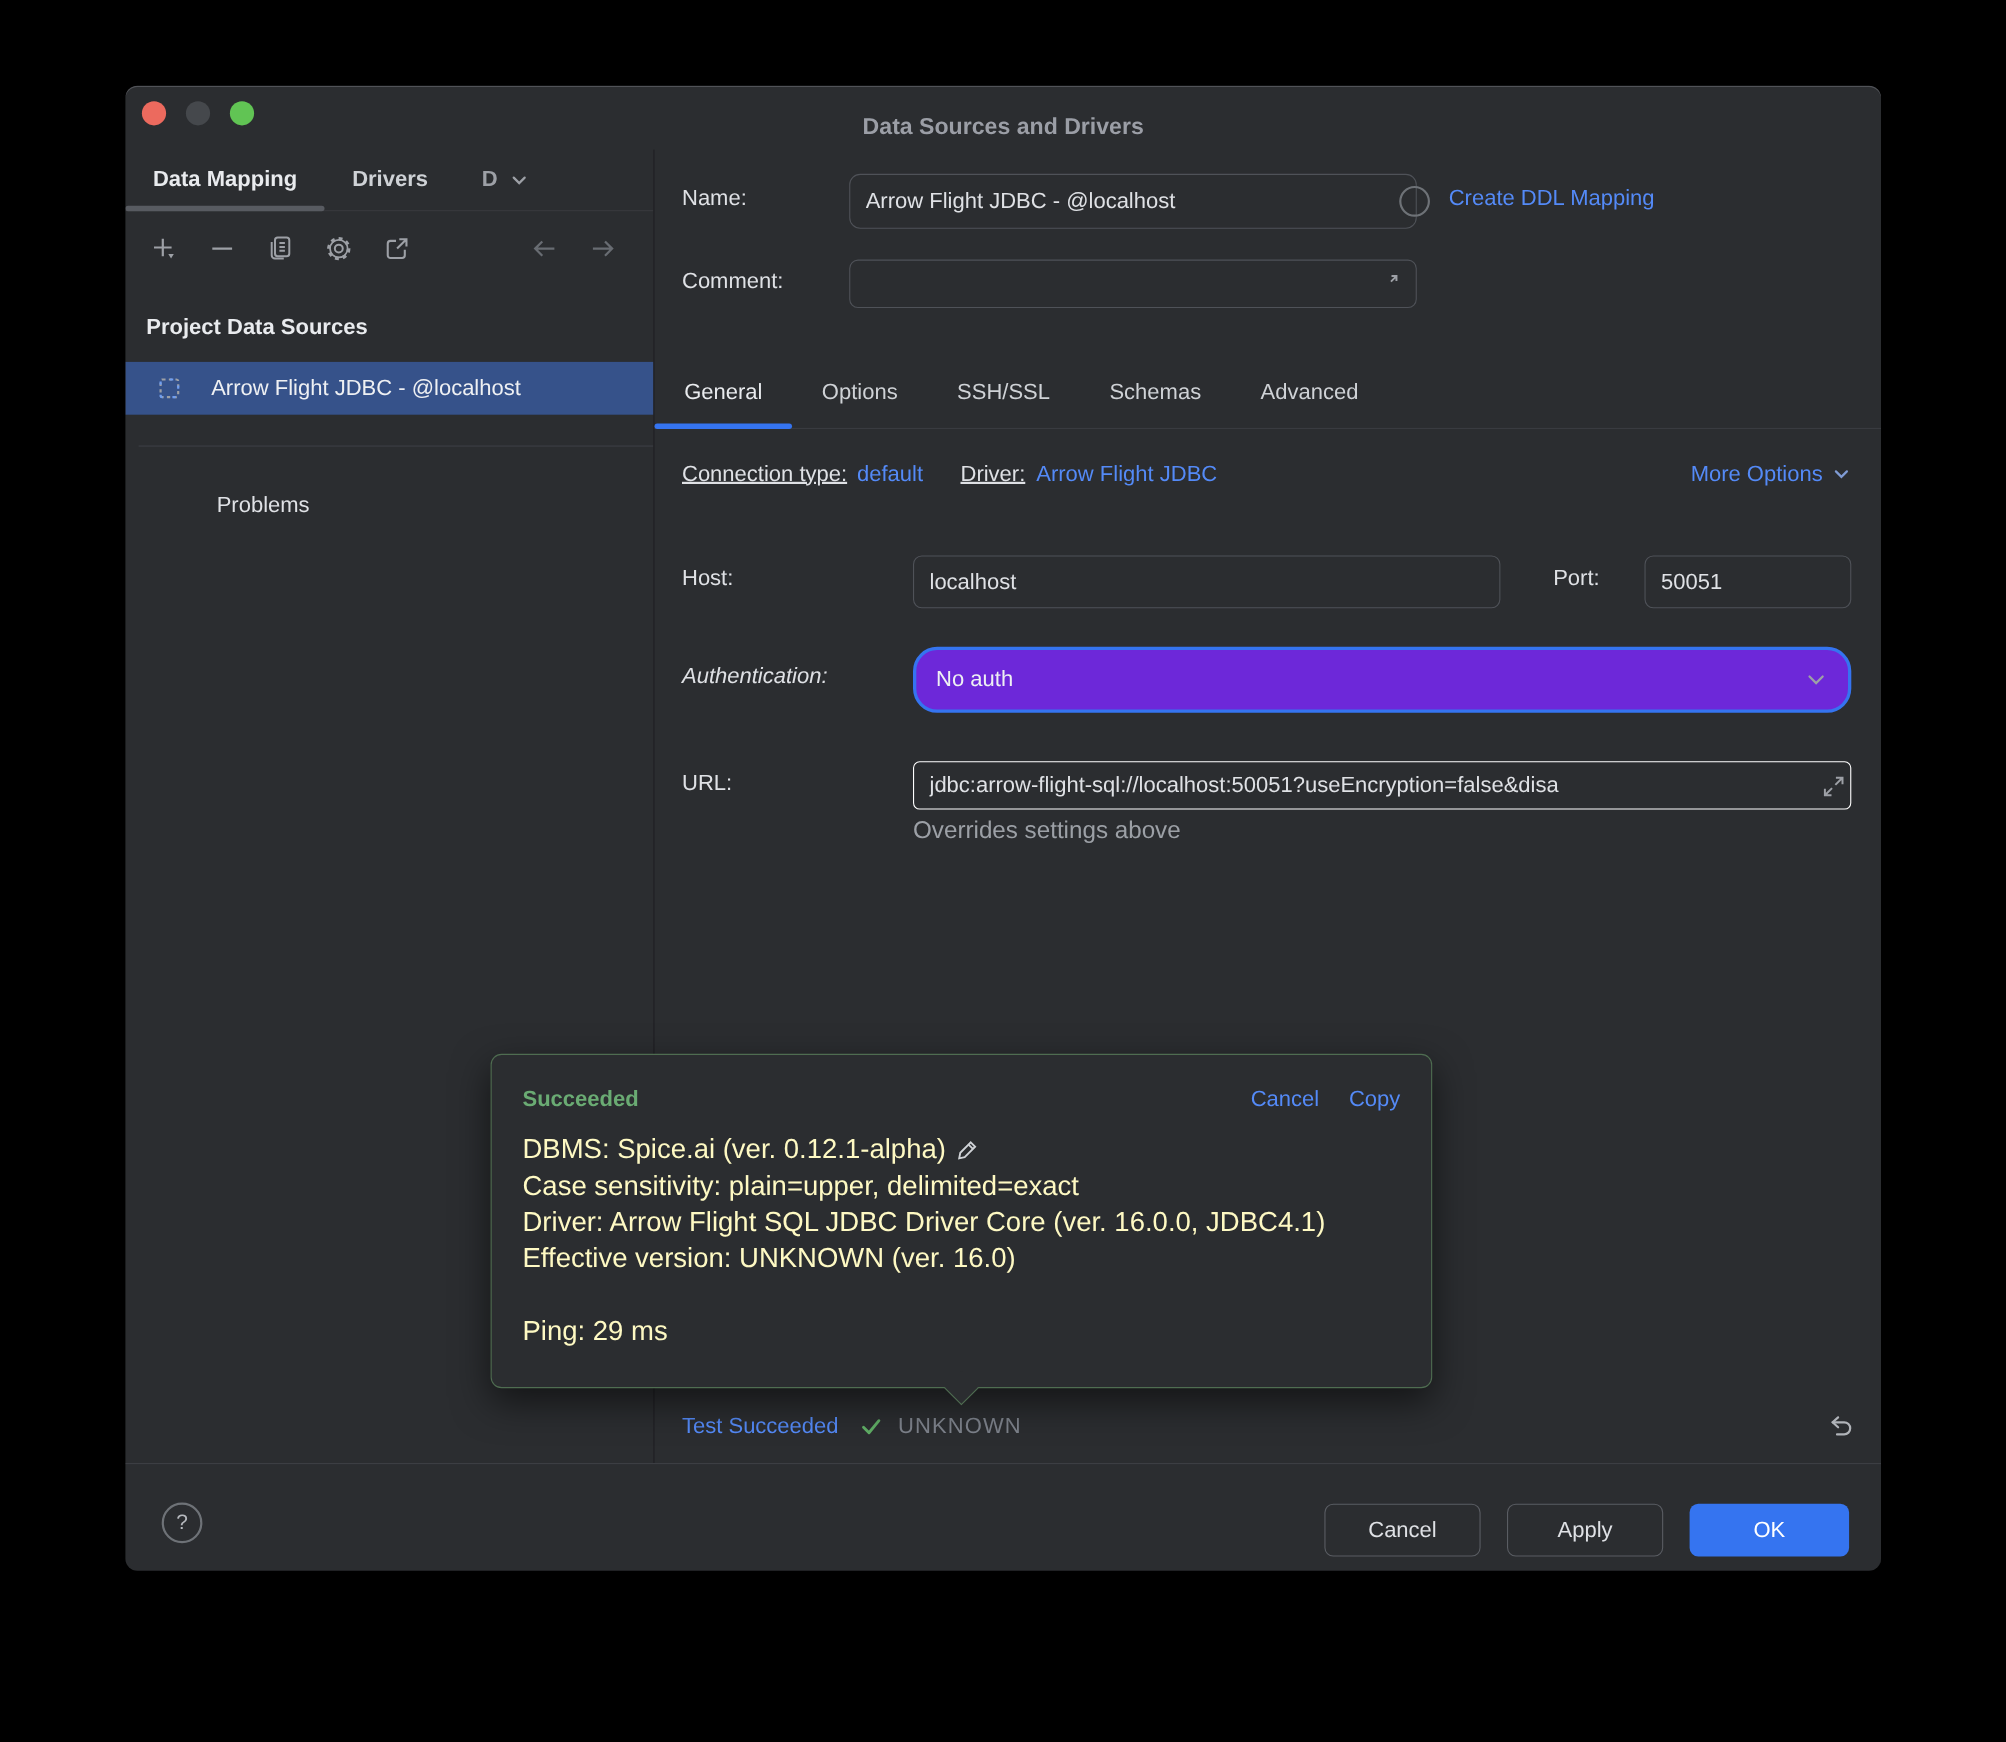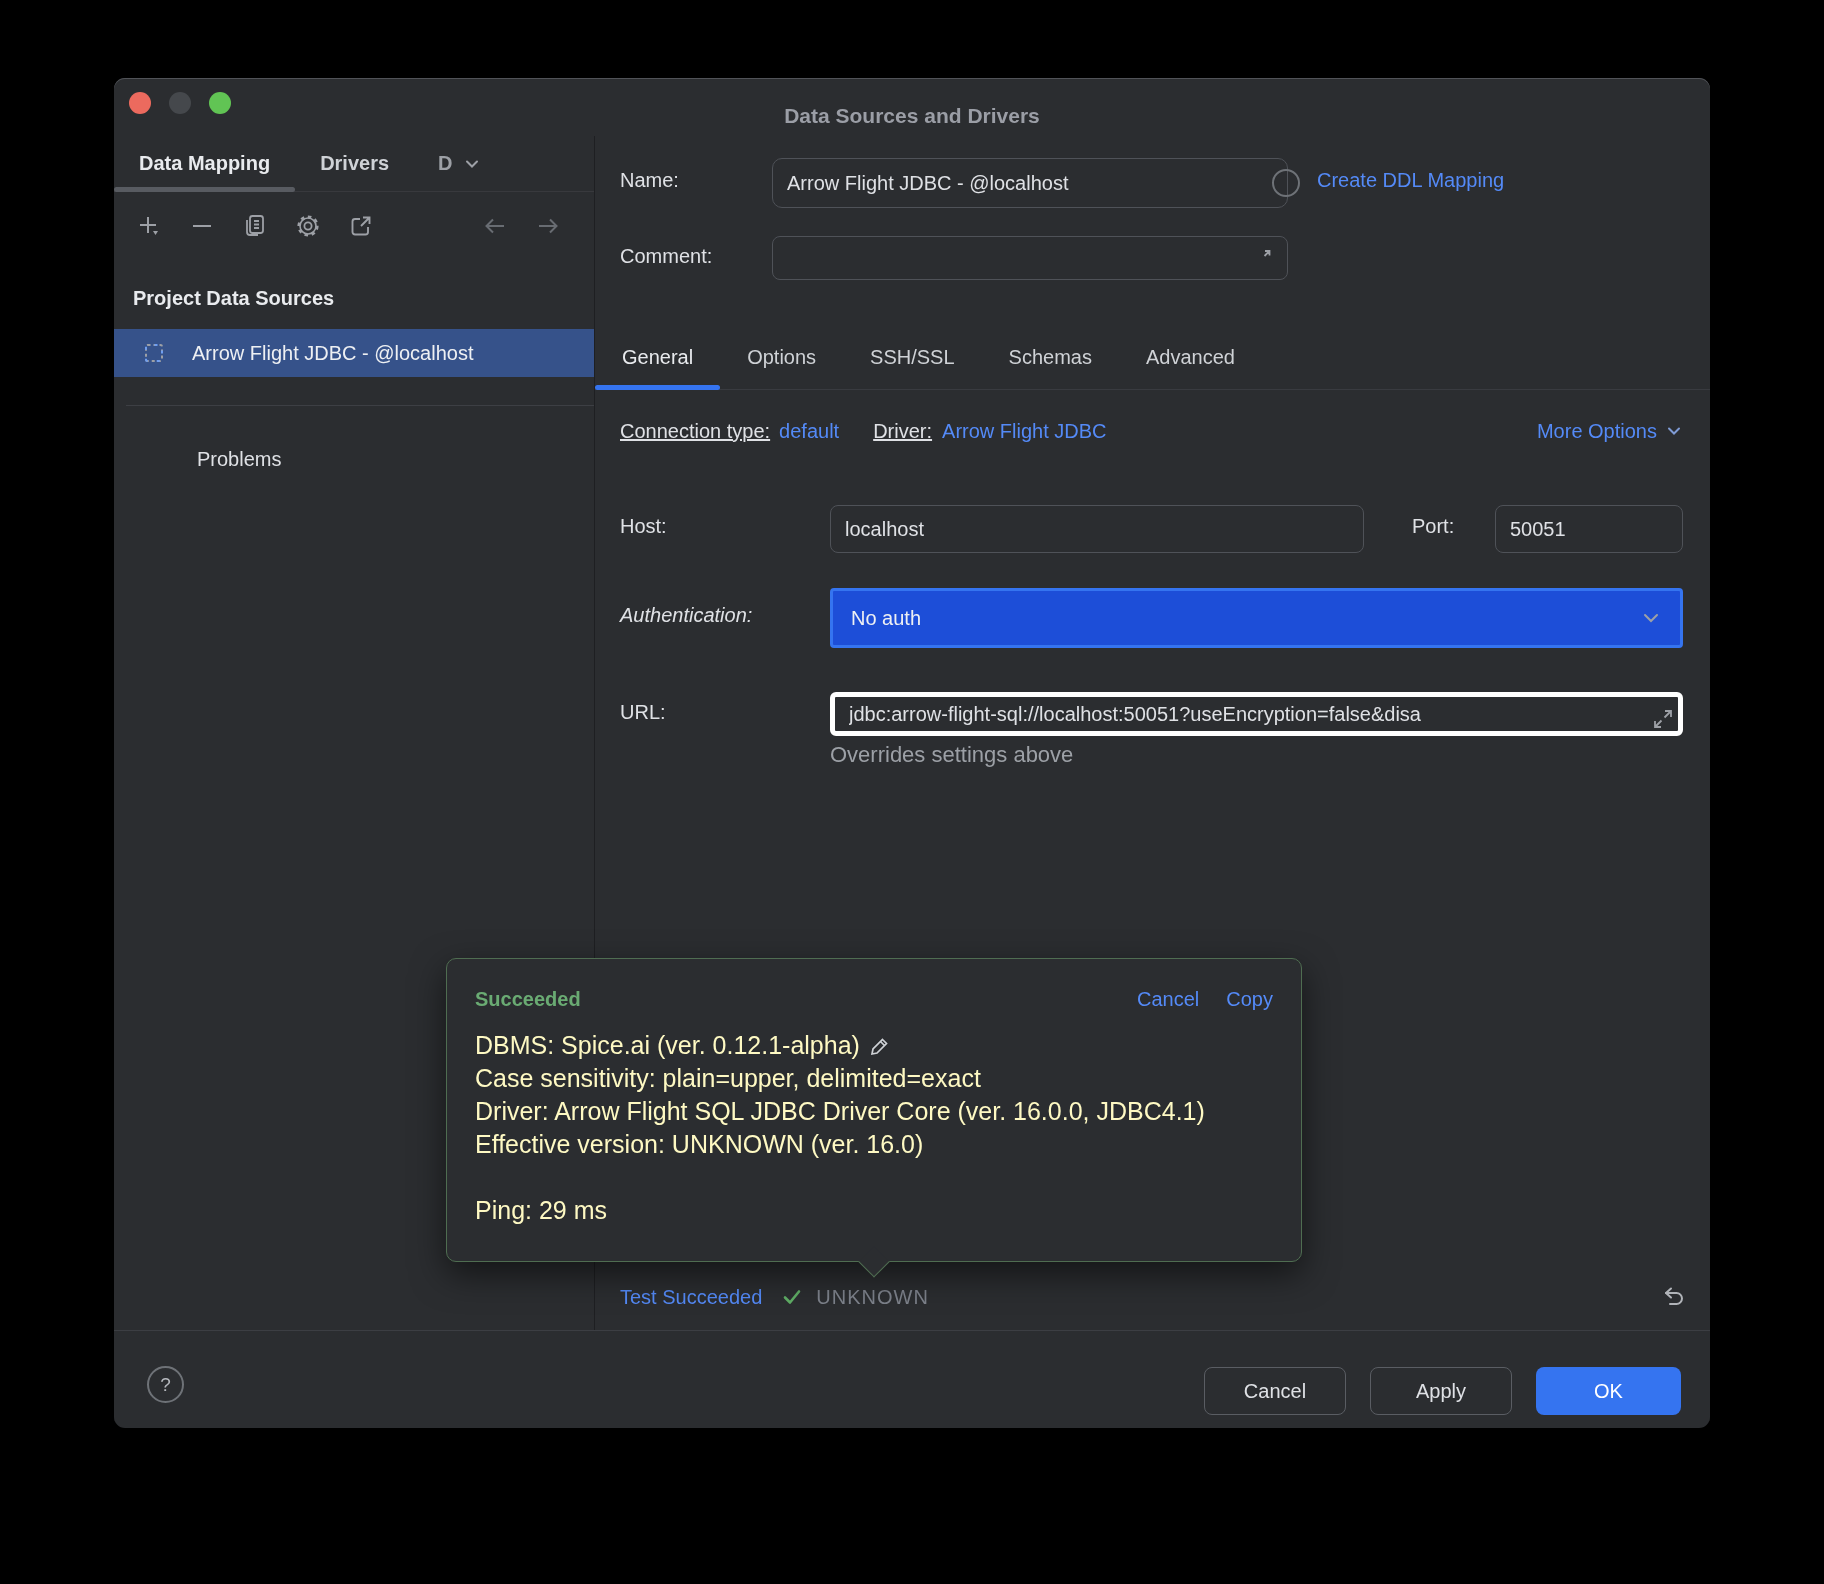--- a/index.html
+++ b/index.html
@@ -83,28 +83,28 @@
 
   .host-row { position:absolute; left:0; top:369px; width:100%; height:48px; }
   .host-row .frm-label { top:10px; }
   .host-field { position:absolute; left:235px; top:0; width:534px; height:48px; border-radius:8px; }
   .port-label { position:absolute; left:817px; top:10px; font-size:20px; color:#dfe1e5; }
   .port-field { position:absolute; left:900px; top:0; width:188px; height:48px; border-radius:8px; }
 
   .auth-row { position:absolute; left:0; top:452px; width:100%; height:60px; }
   .auth-row .frm-label { top:16px;font-style:italic; }
   .auth-select { position:absolute; left:235px; top:0; width:853px; height:60px;
-    background:#1d4ed8; border:3px solid #3574f0; border-radius:4px;
+    background:#6d28d9; border:3px solid #3574f0; border-radius:22px;
     display:flex; align-items:center; padding:0 18px; font-size:20px; color:#eef0f3; cursor:pointer; }
   .auth-select .chev { margin-left:auto; }
 
   .url-row { position:absolute; left:0; top:556px; width:100%; height:44px; }
   .url-row .frm-label { top:9px; }
   .url-field { position:absolute; left:235px; top:0; width:853px; height:44px; border-radius:6px;
-    background:#2b2d30; border:5px solid #ffffff; display:flex; align-items:center;
+    background:#2b2d30; border:1px solid #ffffff; display:flex; align-items:center;
     padding:0 30px 0 14px; overflow:hidden; }
   .url-text { font-size:20px; color:#dfe1e5; white-space:nowrap; overflow:hidden; }
   .url-expand { position:absolute; right:2px; top:9px; }
   .url-hint { position:absolute; left:235px; top:606px; font-size:22px; color:#9ca0a6; }
 
   .test-row { position:absolute; left:0; top:1139px; width:100%; height:44px;
     display:flex; align-items:center; padding:0 23px 0 25px; }
   .test-link { font-size:20px; color:#548af7; cursor:pointer; }
   .test-check { margin-left:18px; }
   .test-status { margin-left:12px; font-size:20px; color:#7d828b; letter-spacing:1px; }

